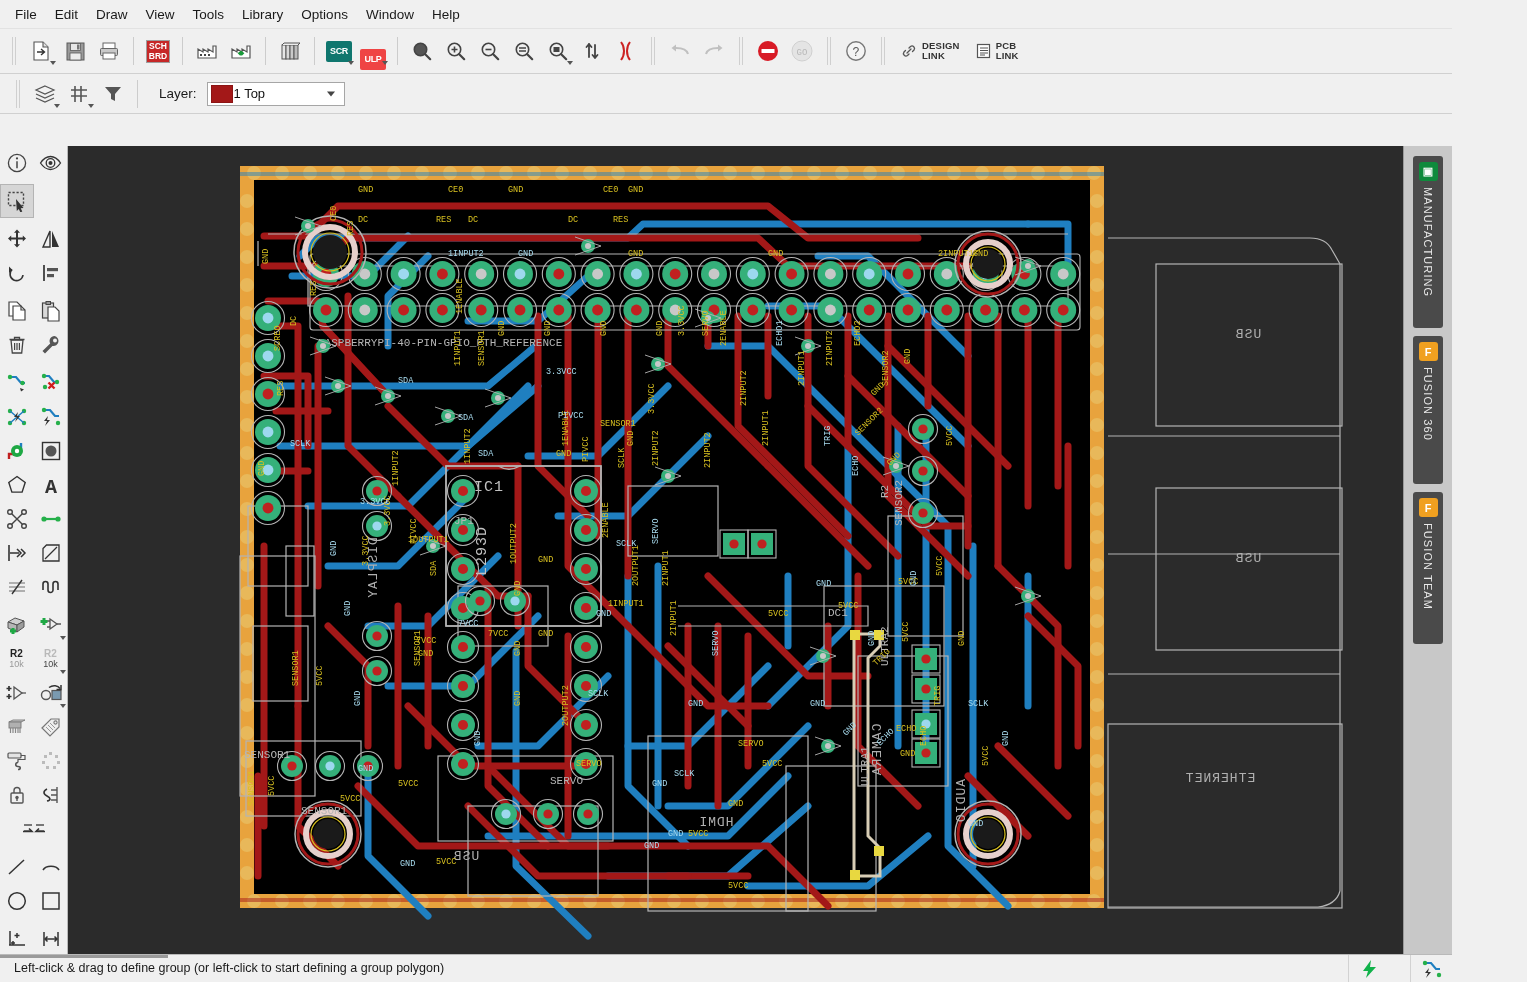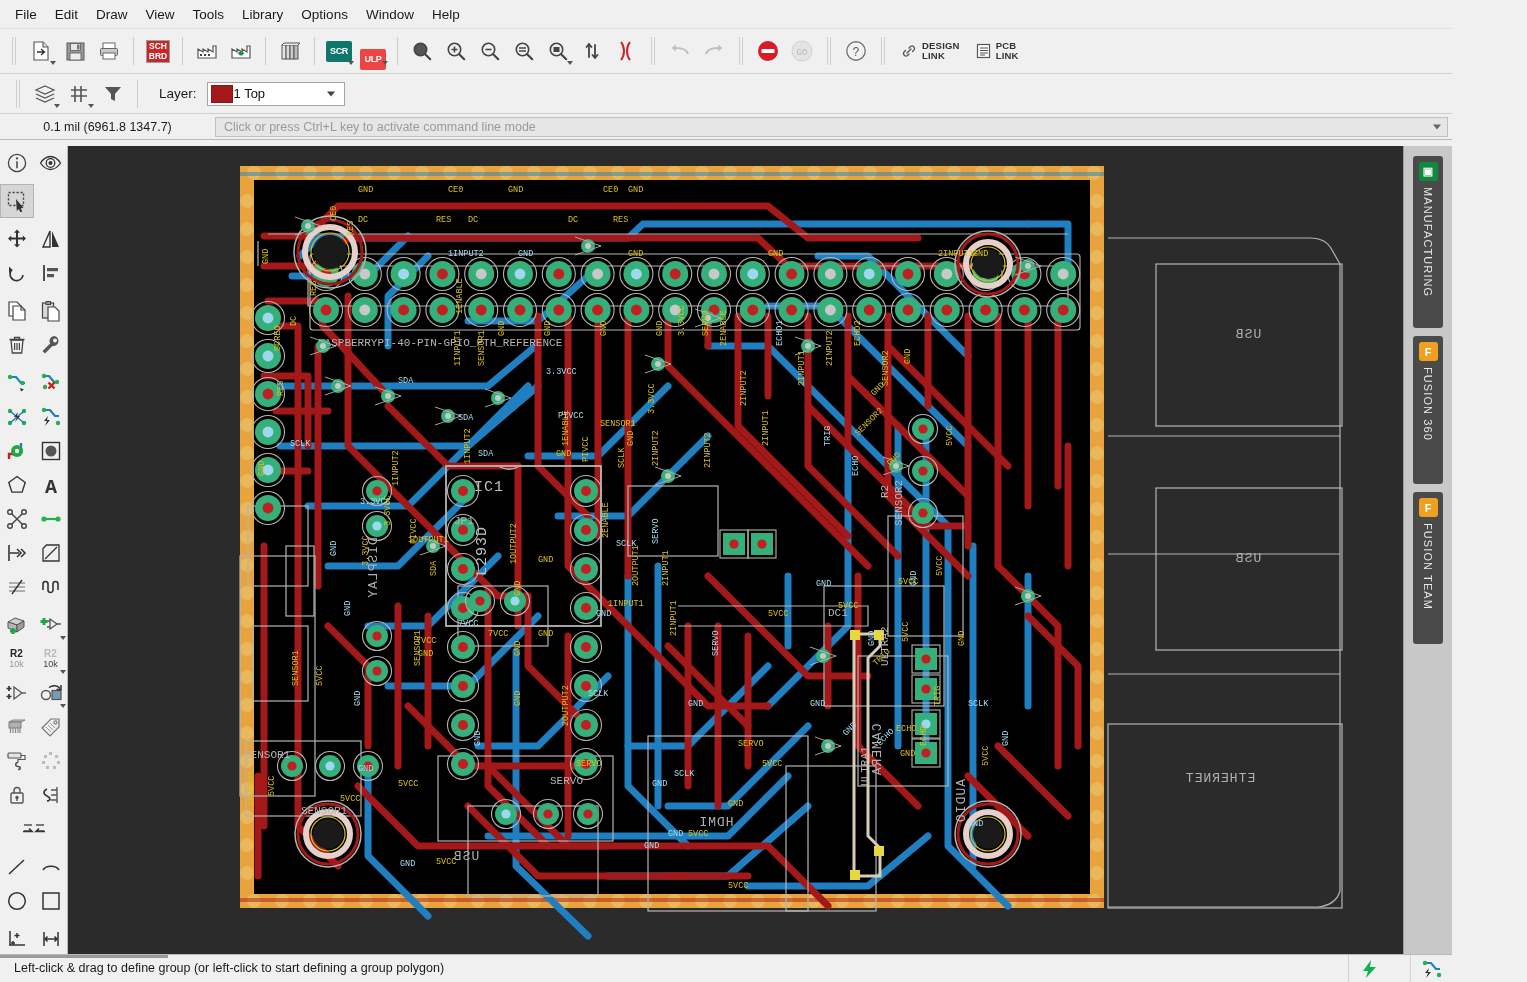--- a/index.html
+++ b/index.html
@@ -356,27 +356,20 @@
     </div>
     <div class="tbsep"></div>
     <span class="layerlbl">Layer:</span>
     <div class="layersel">
       <div class="layerswatch"></div>
       <span class="txt">1 Top</span>
       <span class="dd"></span>
     </div>
   </div>
 
-  <div class="cmdrow">
-    <div class="coords">0.1 mil (6961.8 1347.7)</div>
-    <div class="cmdline">
-      <span class="ph">Click or press Ctrl+L key to activate command line mode</span>
-      <span class="dd"></span>
-    </div>
-  </div>
 
   <div class="leftbar">
     <div class="lgrid">
       <div class="lbtn">
           <svg width="22" height="22" viewBox="0 0 22 22">
             <circle cx="11" cy="11" r="8.6" fill="none" stroke="#444" stroke-width="1.3"></circle>
             <circle cx="11" cy="6.4" r="1.1" fill="#444"></circle>
             <path d="M11 9.2v7" stroke="#444" stroke-width="1.5"></path>
           </svg>
         </div>

